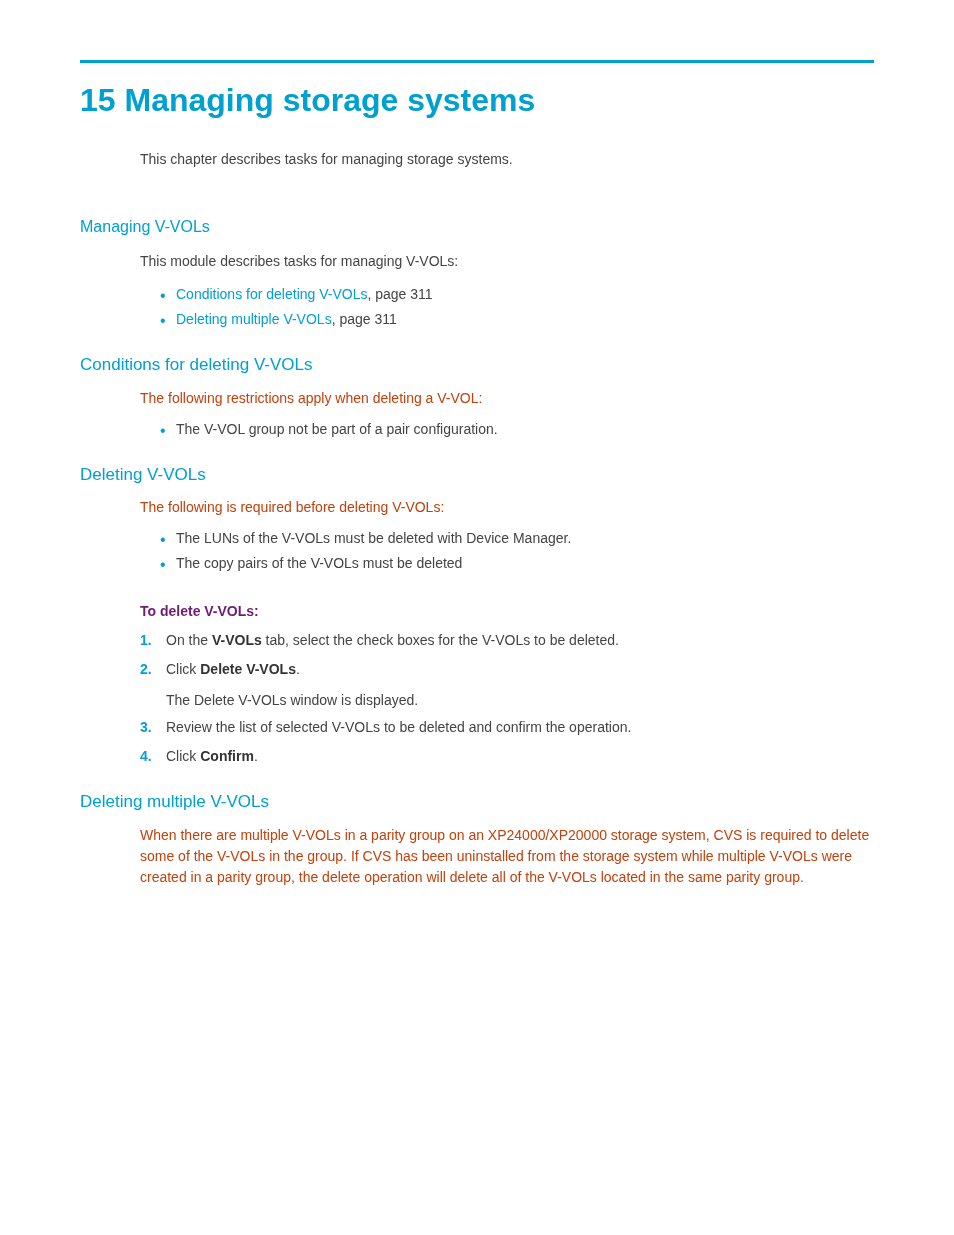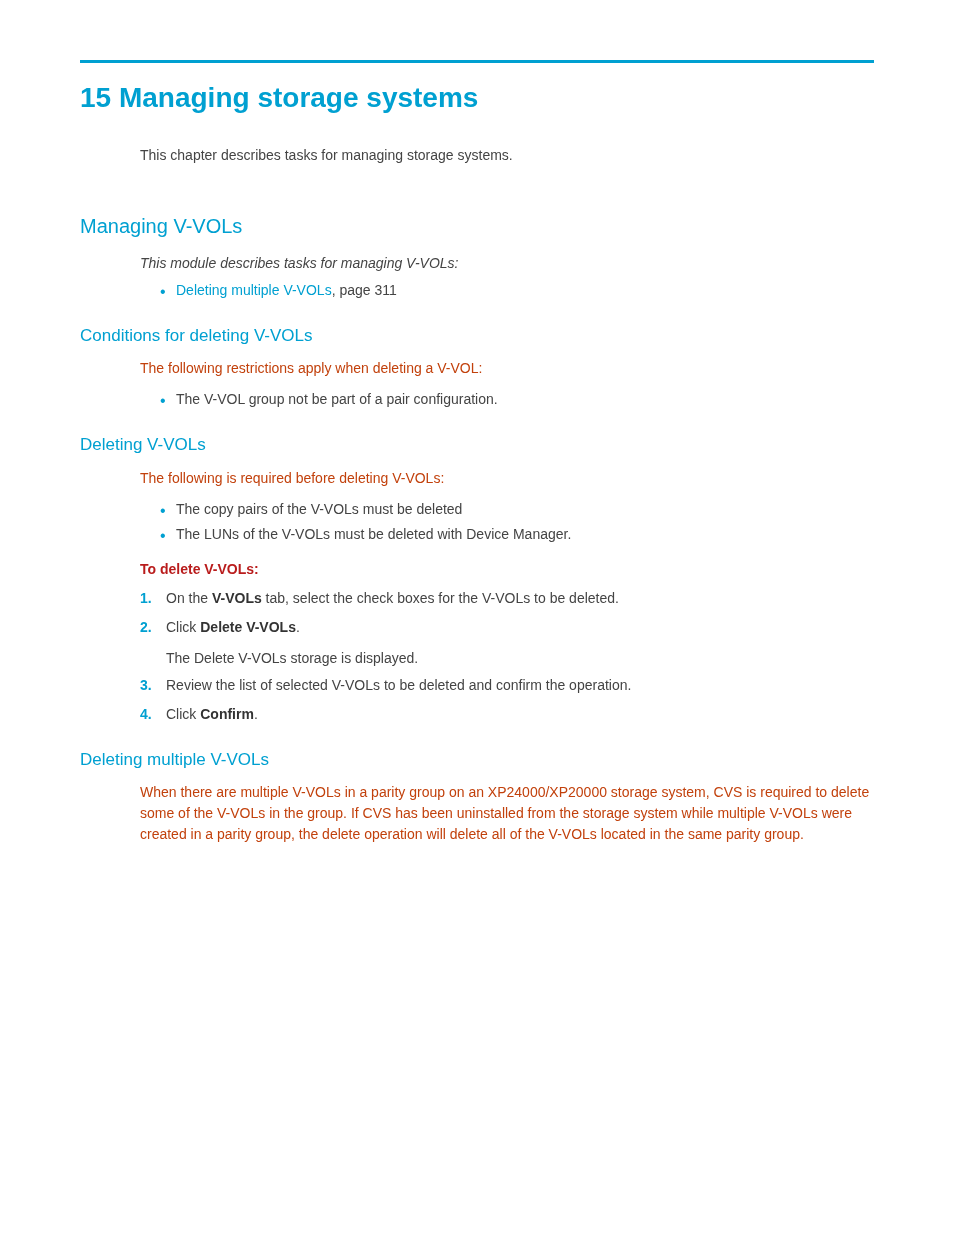--- a/index.html
+++ b/index.html
@@ -18,54 +18,53 @@
       font-size: 14px;
       line-height: 1.5;
     }
 
     .top-border {
       border-top: 3px solid #00a0d1;
       margin-bottom: 18px;
     }
 
     .chapter-title {
-      font-size: 28px;
+      font-size: 32px;
       font-weight: bold;
       color: #00a0d1;
       margin-bottom: 30px;
       line-height: 1.2;
     }
 
     .chapter-intro {
       color: #444;
       margin-bottom: 45px;
       margin-left: 60px;
     }
 
     .section-title {
-      font-size: 20px;
+      font-size: 16px;
       font-weight: normal;
       color: #00a0d1;
       margin-bottom: 12px;
       margin-top: 10px;
     }
 
     .subsection-title {
       font-size: 17px;
       font-weight: normal;
       color: #00a0d1;
       margin-bottom: 10px;
       margin-top: 22px;
     }
 
     .section-intro {
       margin-left: 60px;
-      margin-bottom: 6px;
-      color: #444;
-      font-style: italic;
+      margin-bottom: 12px;
+      color: #444;
     }
 
     .bullet-list {
       margin-left: 80px;
       margin-bottom: 12px;
       list-style: none;
     }
 
     .bullet-list li {
       position: relative;
@@ -87,24 +86,24 @@
       text-decoration: none;
     }
 
     .subsection-body {
       margin-left: 60px;
       margin-bottom: 10px;
       color: #c2410c;
     }
 
     .procedure-label {
-      color: #b91c1c;
-      font-weight: bold;
-      margin-left: 60px;
-      margin-top: 14px;
+      color: #701a75;
+      font-weight: bold;
+      margin-left: 60px;
+      margin-top: 27px;
       margin-bottom: 8px;
     }
 
     .numbered-list {
       margin-left: 60px;
       margin-bottom: 10px;
       list-style: none;
       counter-reset: step-counter;
     }
 
@@ -156,62 +155,66 @@
 
   <h2 class="section-title">Managing V-VOLs</h2>
 
   <p class="section-intro">
     <span>This module describes tasks for managing V-VOLs:</span>
   </p>
 
   <ul class="bullet-list">
     <li>
       <a href="#">
+        <span>Conditions for deleting V-VOLs</span></a><span>, page 311</span>
+    </li>
+    <li>
+      <a href="#">
         <span>Deleting multiple V-VOLs</span></a><span>, page 311</span>
     </li>
   </ul>
 
   <h3 class="subsection-title">Conditions for deleting V-VOLs</h3>
 
   <p class="subsection-body">The following restrictions apply when deleting a V-VOL:</p>
 
   <ul class="bullet-list">
     <li>
       <span>The V-VOL group not be part of a pair configuration.</span>
     </li>
   </ul>
 
   <h3 class="subsection-title">Deleting V-VOLs</h3>
 
   <p class="subsection-body">The following is required before deleting V-VOLs:</p>
 
   <ul class="bullet-list">
     <li>
+      <span>The LUNs of the V-VOLs must be deleted with Device Manager.</span>
+    </li>
+    <li>
       <span>The copy pairs of the V-VOLs must be deleted</span>
-    </li>
-    <li>
-      <span>The LUNs of the V-VOLs must be deleted with Device Manager.</span>
     </li>
   </ul>
 
   <p class="procedure-label">To delete V-VOLs:</p>
 
   <ol class="numbered-list">
 
     <li>
       <span class="step-num">1.</span>
       <span>On the <strong>V-VOLs</strong> tab, select the check boxes for the V-VOLs to be deleted.</span>
     </li>
 
     <li>
       <span class="step-num">2.</span>
       <span>Click <strong>Delete V-VOLs</strong>.</span>
     </li>
   </ol>
-  <p class="step-sub">The Delete V-VOLs storage is displayed.</p>
+  <p class="step-sub">The Delete V-VOLs window is displayed.</p>
   <ol class="numbered-list" style="margin-top:0;">
 
     <li>
       <span class="step-num">3.</span>
       <span>Review the list of selected V-VOLs to be deleted and confirm the operation.</span>
     </li>
 
     <li>
       <span class="step-num">4.</span>
       <span>Click <strong>Confirm</strong>.</span>

